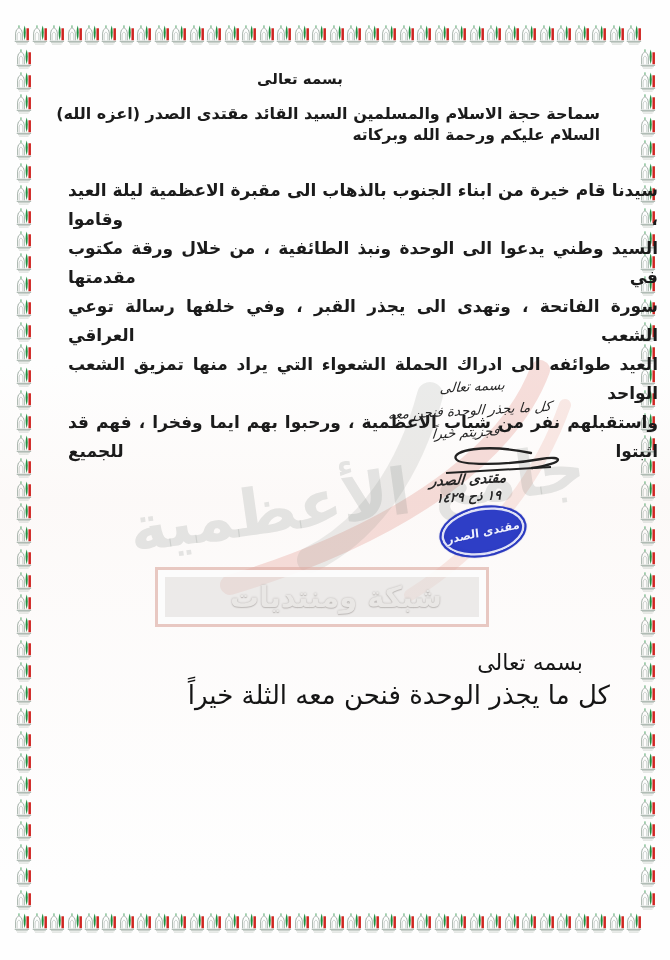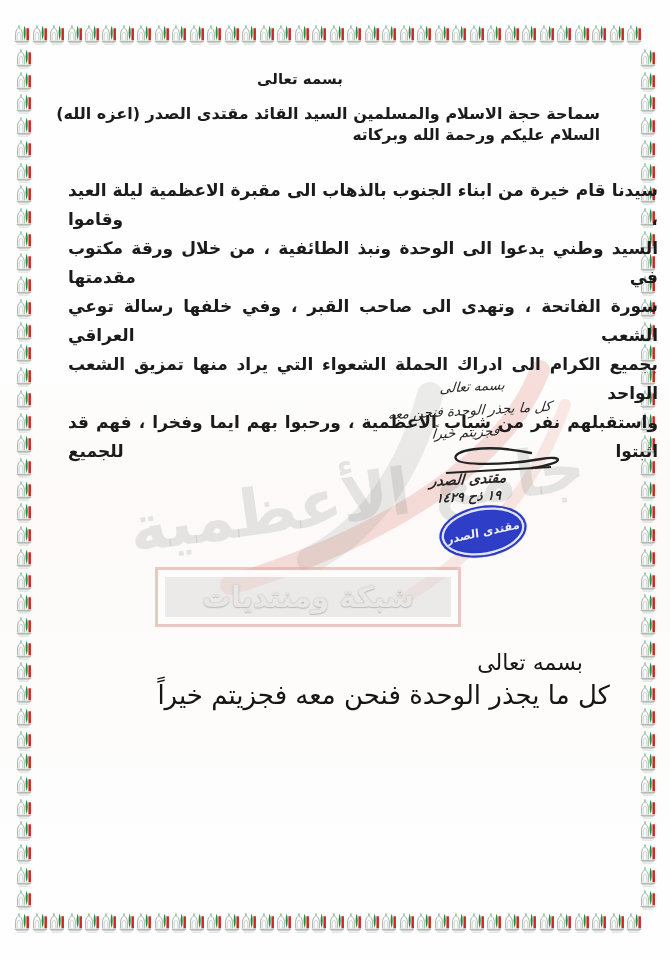--- a/index.html
+++ b/index.html
@@ -55,21 +55,21 @@
     color:#eef0ff;font-size:11.5px;font-weight:700;white-space:nowrap;
     transform:skewX(-6deg) rotate(-2deg);text-shadow:0 0 1px #1a28a0;
   }
   
   .wm-svg{position:absolute;top:360px;left:110px;pointer-events:none;}
   .wm-box{
     position:absolute;top:567px;left:155px;width:300px;height:54px;
     border:3px solid rgba(222,112,95,.28);
     box-shadow:inset 0 0 0 7px rgba(255,255,255,.85);
     background:rgba(222,220,218,.55);
-    display:flex;align-items:center;justify-content:center;
+    display:flex;align-items:center;justify-content:center;padding-left:28px;
   }
   .wm-box span{
     font-size:29px;font-weight:700;letter-spacing:1px;color:#e9e7e5;
     text-shadow:0 0 2px #b6b2b0, 0 1px 1px #c4c0be;
   }
   
   .tr-basmala{position:absolute;top:650px;right:87px;font-size:22px;color:#151515;}
   .tr-line{position:absolute;top:680px;right:60px;font-size:26px;color:#151515;}
 </style>
 </head>
@@ -1581,22 +1581,22 @@
 
   <div class="typed basmala-top">بسمه تعالى</div>
 
   <div class="typed addressee">سماحة حجة الاسلام والمسلمين السيد القائد مقتدى الصدر (اعزه الله)</div>
 
   <div class="typed salutation">السلام عليكم ورحمة الله وبركاته</div>
 
   <div class="typed body-par">
     <div class="body-line">سيدنا قام خيرة من ابناء الجنوب بالذهاب الى مقبرة الاعظمية ليلة العيد ، وقاموا</div>
     <div class="body-line">السيد وطني يدعوا الى الوحدة ونبذ الطائفية ، من خلال ورقة مكتوب في مقدمتها</div>
-    <div class="body-line">سورة الفاتحة ، وتهدى الى صاحب القبر ، وفي خلفها رسالة توعي الشعب العراقي</div>
-    <div class="body-line">بجميع الكرام الى ادراك الحملة الشعواء التي يراد منها تمزيق الشعب الواحد</div>
+    <div class="body-line">سورة الفاتحة ، وتهدى الى يجذر القبر ، وفي خلفها رسالة توعي الشعب العراقي</div>
+    <div class="body-line">العيد طوائفه الى ادراك الحملة الشعواء التي يراد منها تمزيق الشعب الواحد</div>
     <div class="body-line">واستقبلهم نفر من شباب الاعظمية ، ورحبوا بهم ايما وفخرا ، فهم قد اثبتوا للجميع</div>
   </div>
 
 
   <div class="hw hw-basmala">بسمه تعالى</div>
   <div class="hw hw-line1">كل ما يجذر الوحدة فنحن معه</div>
   <div class="hw hw-line2">فجزيتم خيراً</div>
 
   <svg class="flourish" width="170" height="38" viewBox="0 0 170 38">
     <path d="M118 11 C 70 1 38 9 43 17 C 47 24 95 23 128 17 C 151 13 153 21 119 26" fill="none" stroke="#222" stroke-width="2.3" stroke-linecap="round"></path>
@@ -1604,15 +1604,15 @@
   </svg>
 
   <div class="hw hw-name">مقتدى الصدر</div>
   <div class="hw hw-date">١٩ ذح ١٤٢٩</div>
 
   <div class="stamp">
     <span>مقتدى الصدر</span>
   </div>
 
   <div class="tr-basmala">بسمه تعالى</div>
-  <div class="tr-line">كل ما يجذر الوحدة فنحن معه فجزيتم خيراً</div>
+  <div class="tr-line">كل ما يجذر الوحدة فنحن معه الثلة خيراً</div>
 
 </div>
 
 </body></html>

